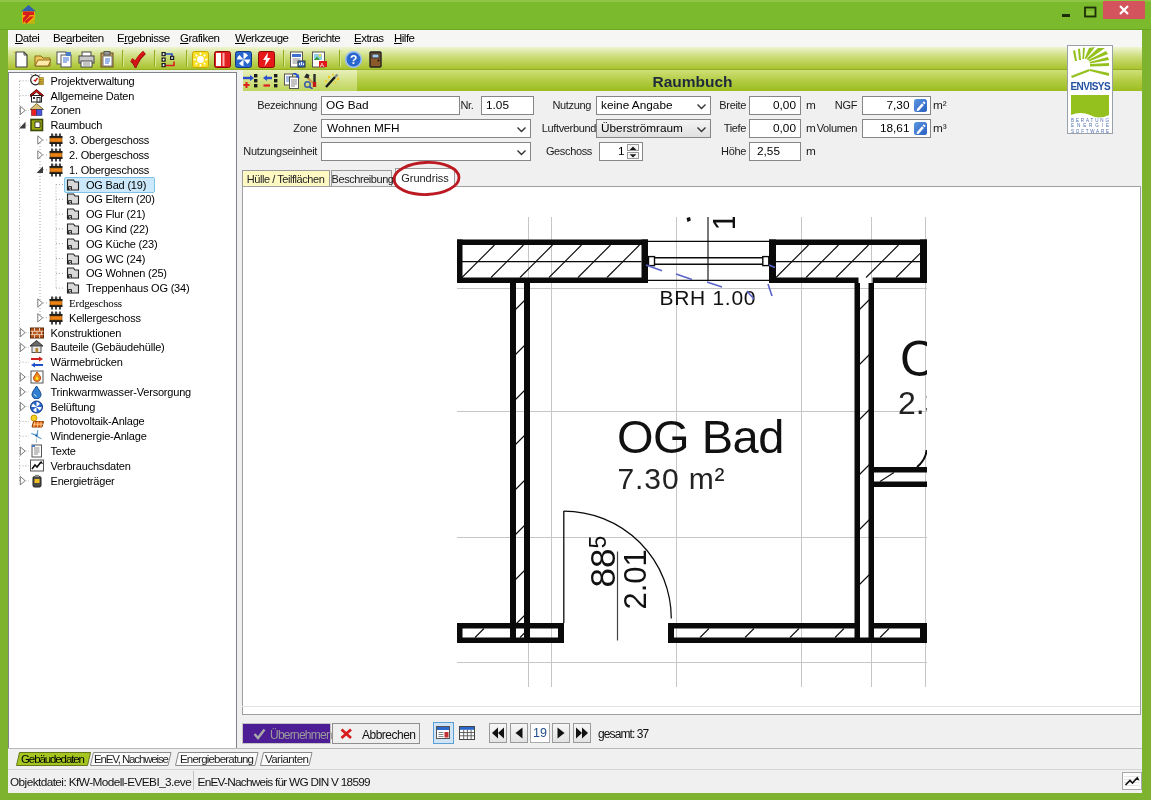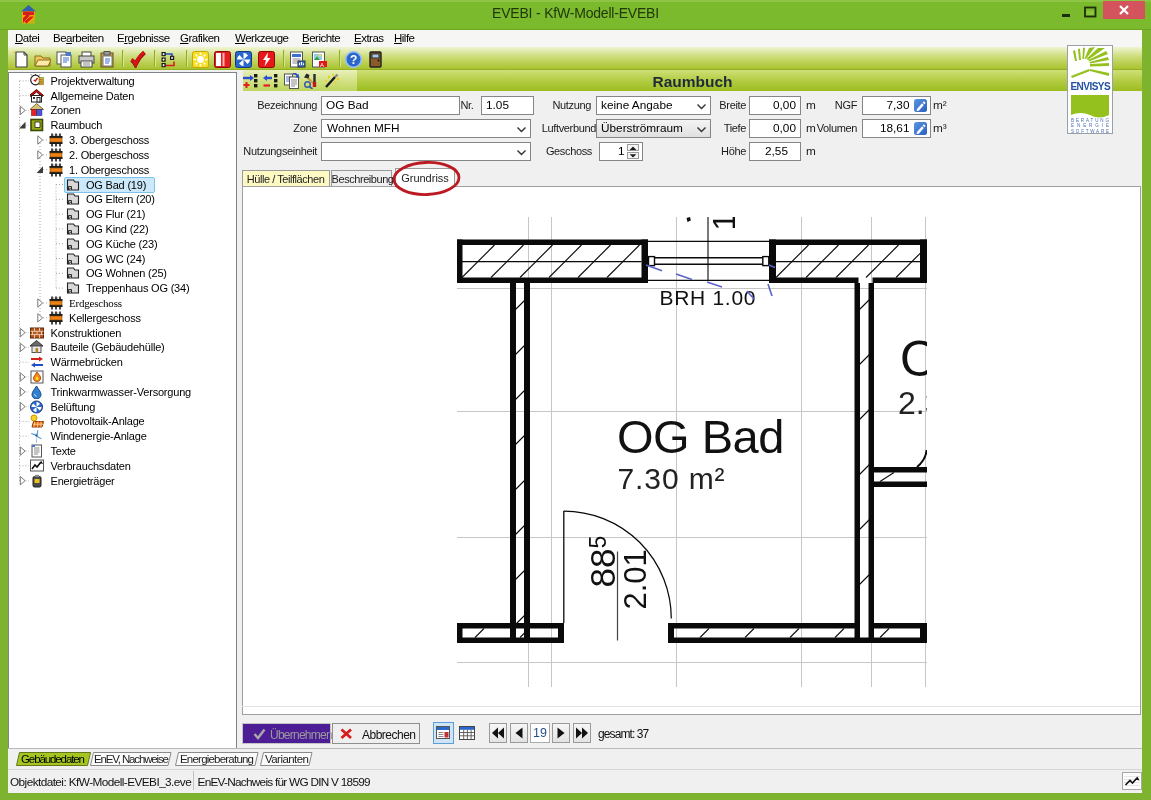--- a/index.html
+++ b/index.html
@@ -20,21 +20,20 @@
 <div class="abs" style="left:1142px;top:30px;width:9px;height:770px;background:#7db32e;"></div>
 <div class="abs" style="left:0;top:792px;width:1151px;height:8px;background:#7db32e;"></div>
 
 <svg class="abs" style="left:20px;top:5px" width="17" height="19" viewBox="0 0 17 19">
  <polygon points="8.5,0 16,6.5 1,6.5" fill="#2e62b0"></polygon>
  <rect x="2" y="6.5" width="13" height="12" fill="#f0a90c"></rect>
  <polygon points="9,18.5 15,12.5 15,18.5" fill="#b8b513"></polygon>
  <polygon points="3,6.5 14,6.5 14,10 9.5,10 9.5,11 3,18 3,13 6,10 3,10" fill="#d81d1d"></polygon>
  <polygon points="10.5,11.5 14,11.5 6.5,18.5 4.5,16.5" fill="#d81d1d"></polygon>
 </svg>
-<div class="abs" style="left:0;top:5px;width:1151px;text-align:center;font-size:14px;letter-spacing:-0.2px;color:#20390a;">EVEBI - KfW-Modell-EVEBI</div>
 
 <div class="abs" style="left:1062px;top:14px;width:8px;height:2.5px;background:#1d2e08;"></div>
 <svg class="abs" style="left:1084px;top:6px" width="13" height="12" viewBox="0 0 13 12">
       <rect x="1" y="1.5" width="10.5" height="9" fill="none" stroke="#1d2e08" stroke-width="1.8"></rect>
       <rect x="2.5" y="5" width="7.5" height="4" fill="#8dc53e"></rect>
     </svg>
 <div class="abs" style="left:1103px;top:1px;width:42px;height:18px;background:#d3545c;"></div>
 <svg class="abs" style="left:1118px;top:4px" width="12" height="12" viewBox="0 0 12 12">
  <path d="M2 2 L10 10 M10 2 L2 10" stroke="#fff" stroke-width="2.2"></path>
 </svg>
@@ -508,21 +507,21 @@
 <div class="inp" style="left:598.5px;top:141.5px;width:44px;height:19px;">
       <span style="position:absolute;right:17px;">1</span>
       <span style="position:absolute;right:3px;top:1.5px;width:12px;height:7.2px;border:1px solid #9a9a9a;background:#f6f6f6;box-sizing:border-box;"></span>
       <span style="position:absolute;right:3px;top:9.3px;width:12px;height:7.2px;border:1px solid #9a9a9a;background:#f6f6f6;box-sizing:border-box;"></span>
       <svg style="position:absolute;right:3px;top:1px" width="12" height="16" viewBox="0 0 12 16">
         <polygon points="6,2.6 9.4,6 2.6,6" fill="#1a1a1a"></polygon>
         <polygon points="6,13.6 9.4,10.2 2.6,10.2" fill="#1a1a1a"></polygon>
       </svg>
     </div>
 <div class="lbl" style="left:706.0px;top:141.5px;width:40px;">Höhe</div>
-<div class="inp" style="left:749.0px;top:141.5px;width:52px;height:19px;padding-right:12px;text-align:right;">2,55</div>
+<div class="inp" style="left:749.0px;top:141.5px;width:52px;height:19px;padding-right:20px;text-align:right;">2,55</div>
 <div class="unit" style="left:806px;top:141.5px;">m</div>
 <div class="abs" style="left:241.6px;top:170px;width:88px;height:16px;background:#fef9c3;border:1px solid #9a9a9a;border-bottom:none;font-size:11px;letter-spacing:-0.45px;text-align:center;line-height:16px;color:#222;box-sizing:border-box;">Hülle / Teilflächen</div>
 <div class="abs" style="left:330.6px;top:170px;width:61px;height:16px;background:#efefef;border:1px solid #9a9a9a;border-bottom:none;font-size:11px;letter-spacing:-0.45px;text-align:center;line-height:16px;color:#222;box-sizing:border-box;">Beschreibung</div>
 <div class="abs" style="left:241.5px;top:186px;width:899px;height:528.5px;background:#fff;border:1px solid #a0a0a0;box-sizing:border-box;"></div>
 <div class="abs" style="left:395px;top:168px;width:60px;height:19px;background:#fff;border:1px solid #9a9a9a;border-bottom:none;font-size:11px;text-align:center;line-height:18px;color:#222;box-sizing:border-box;">Grundriss</div>
 <svg class="abs" style="left:242px;top:187px" width="898" height="527" viewBox="242 187 898 527">
       <defs>
         <clipPath id="cp">
           <rect x="457" y="217" width="470" height="475"></rect>
         </clipPath>

